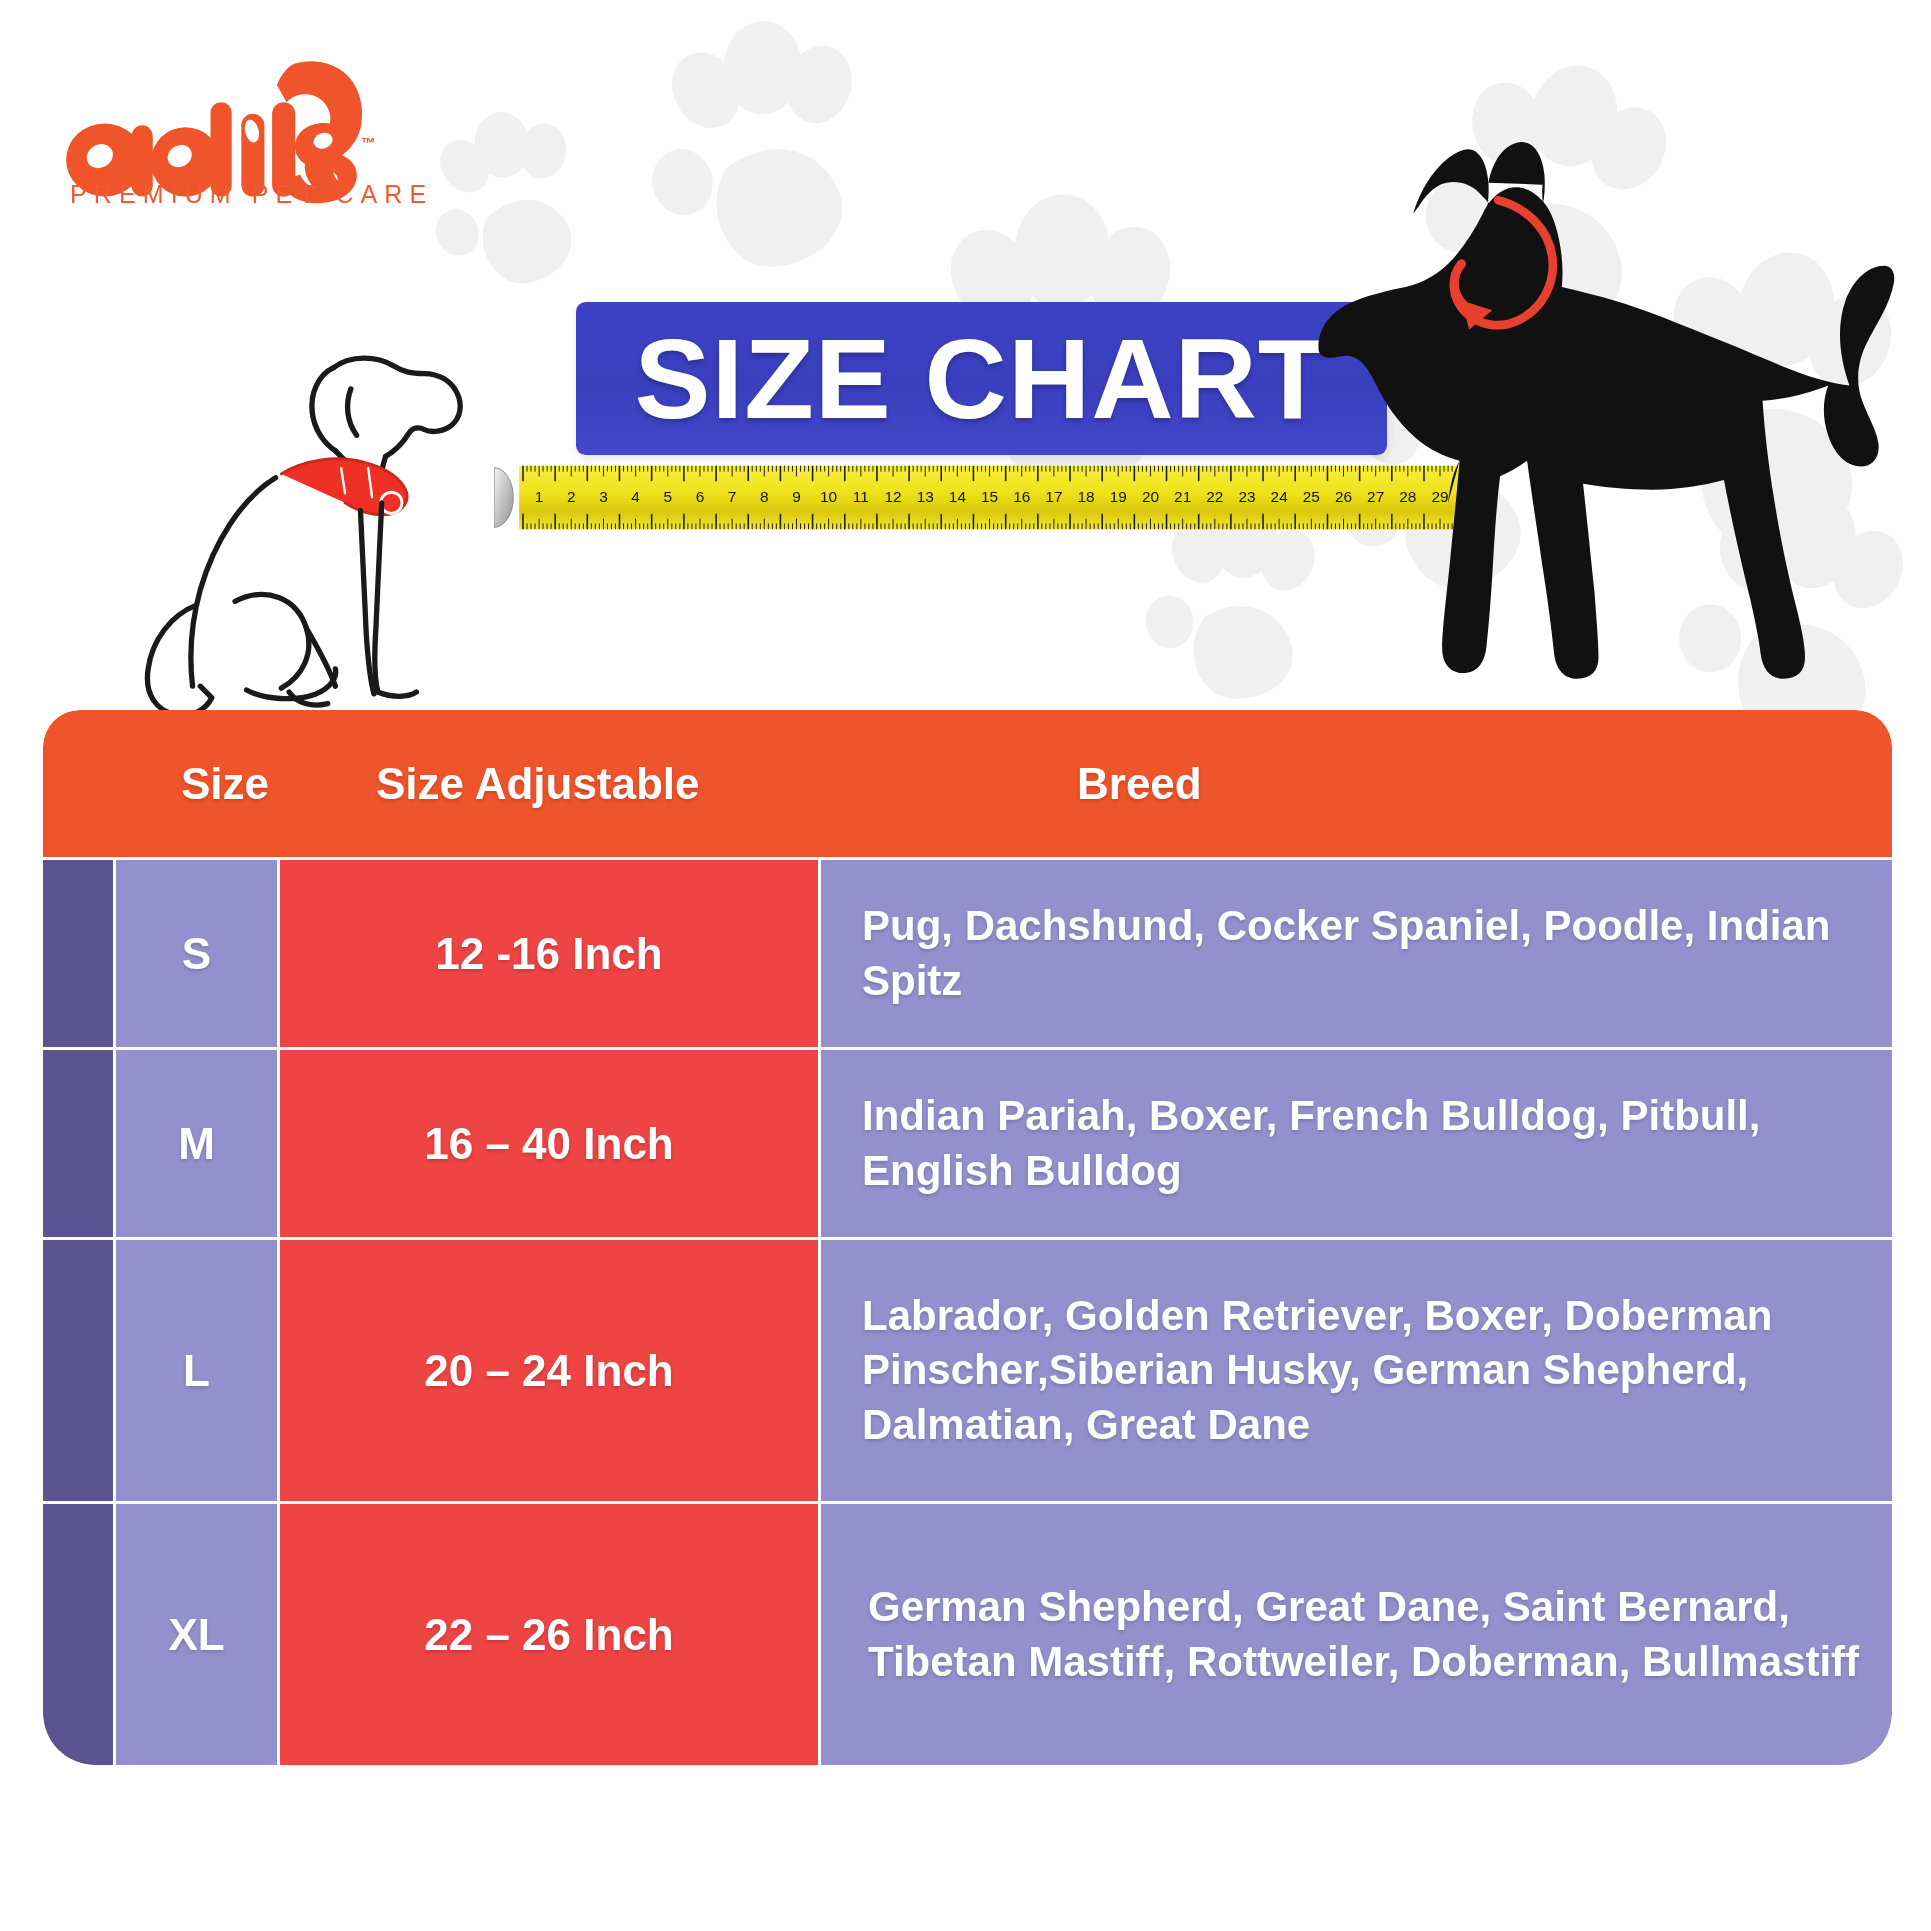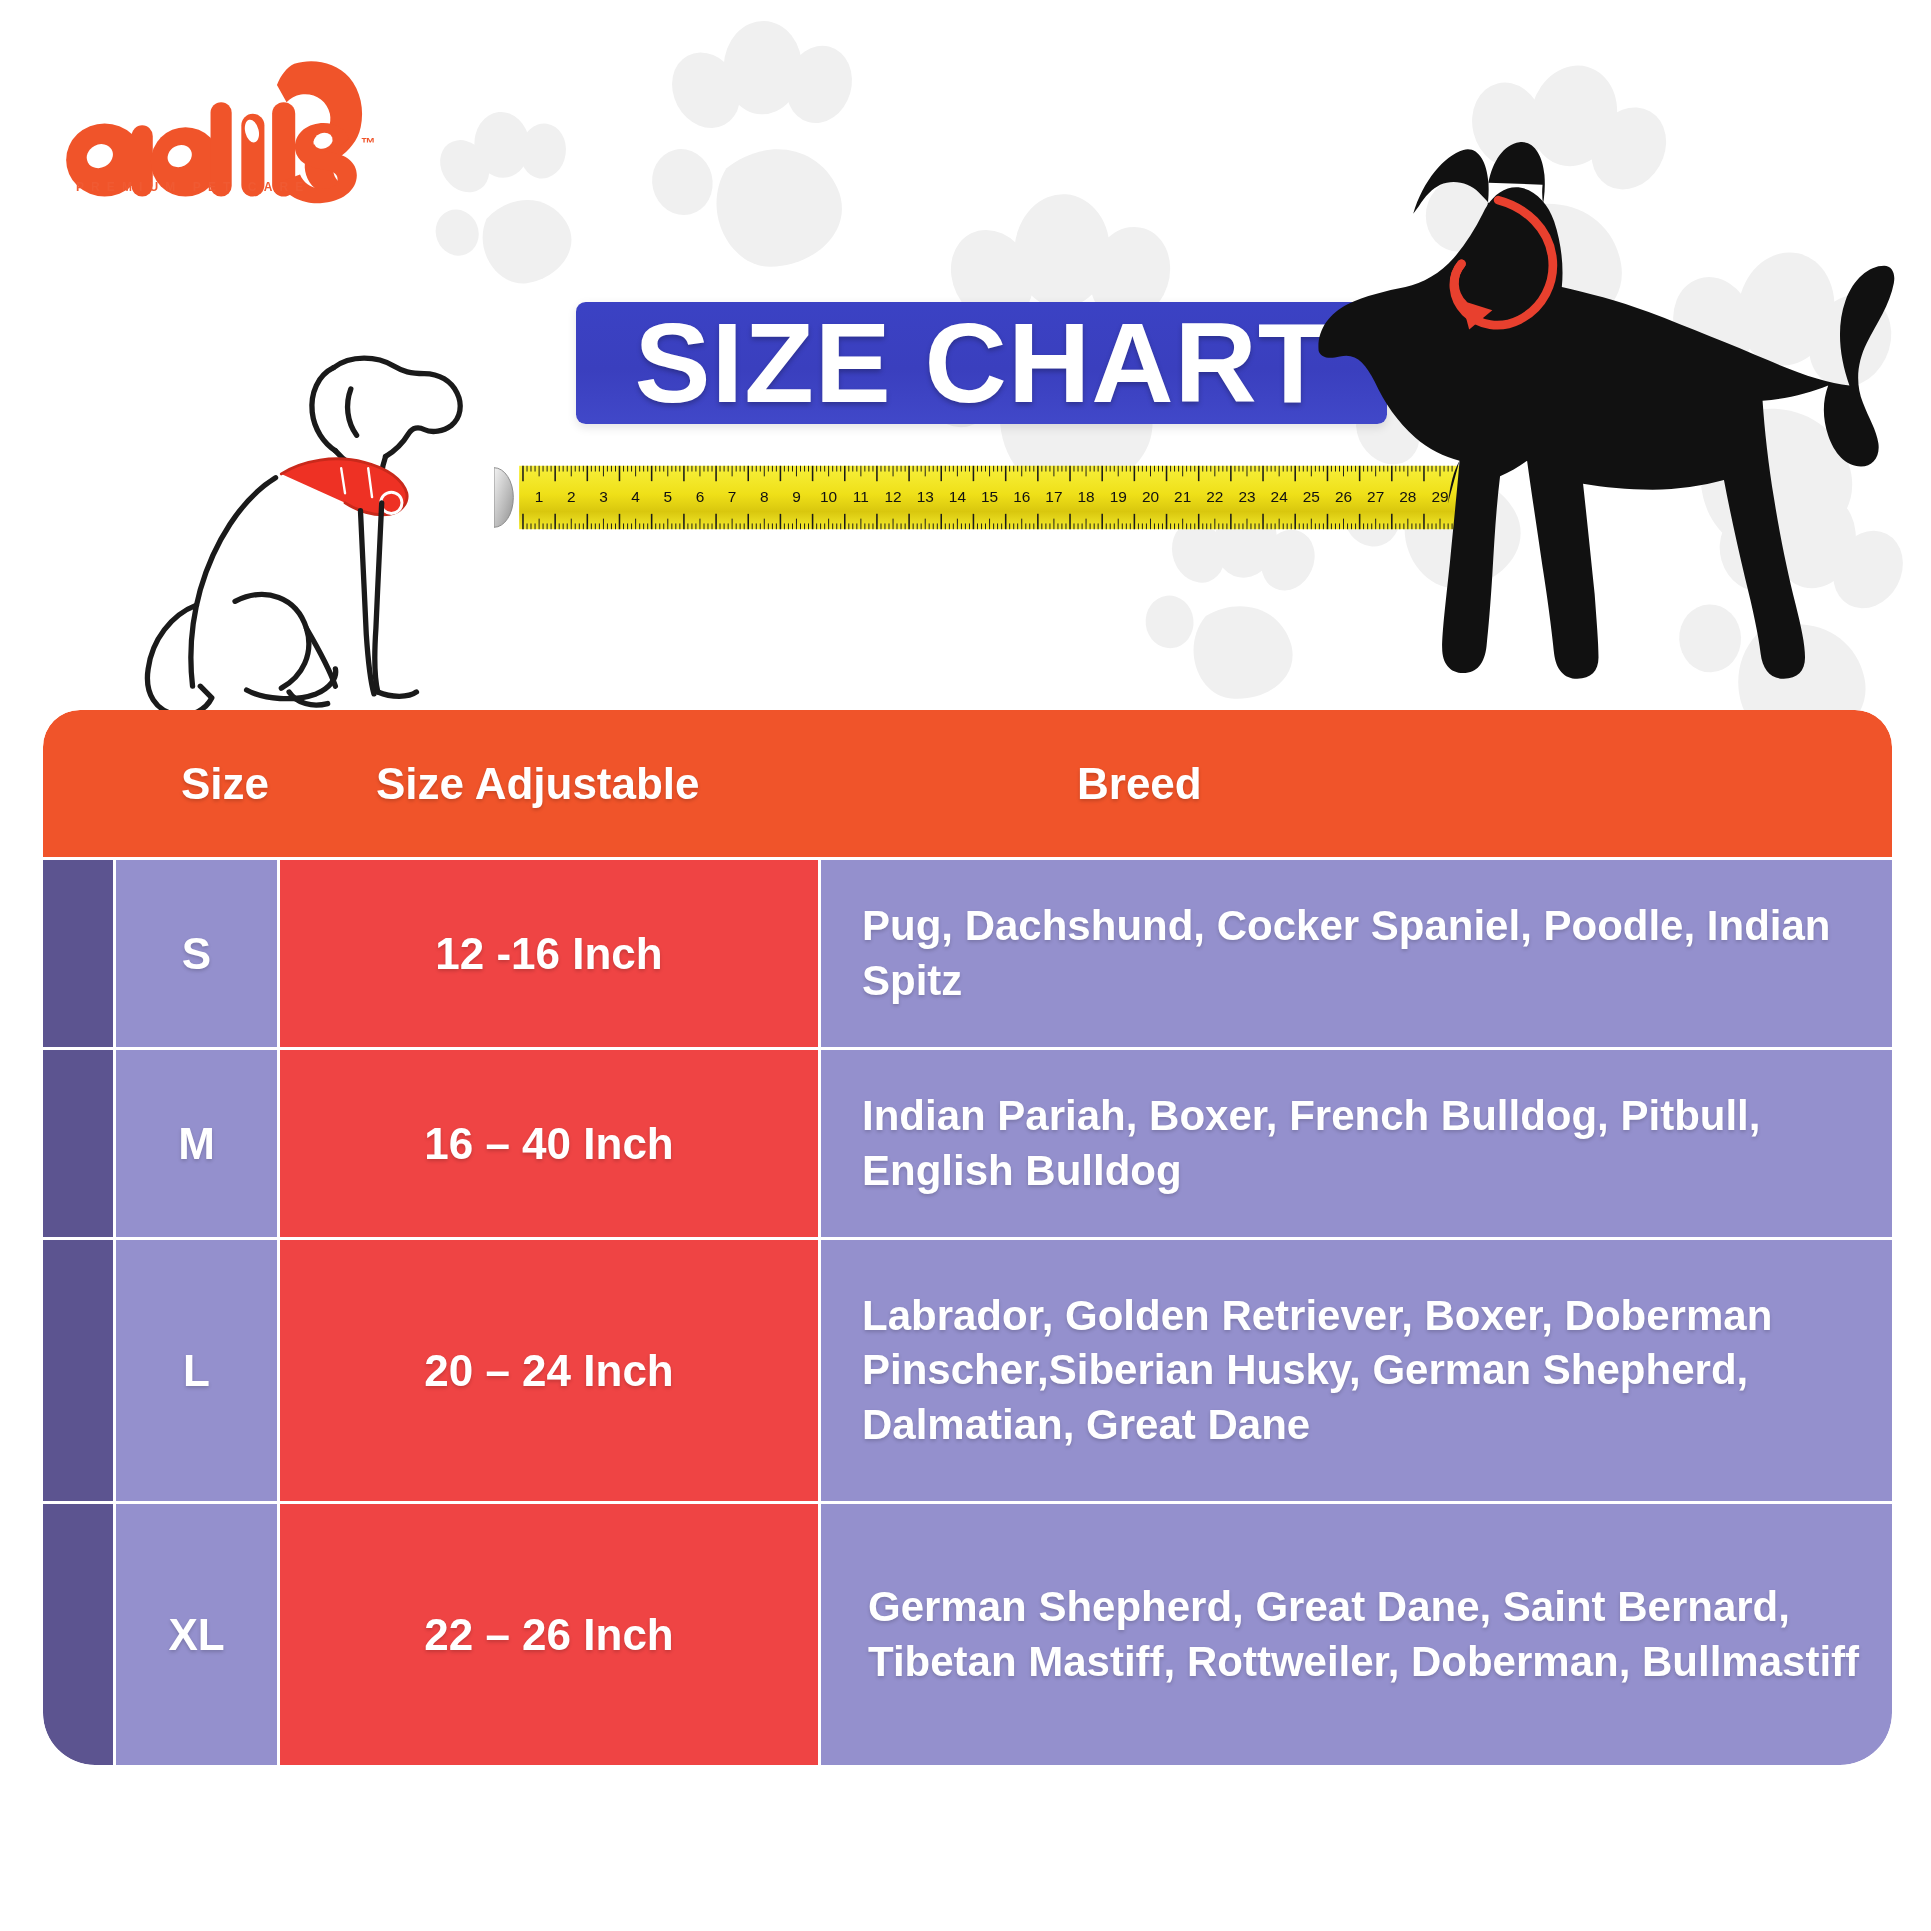--- a/index.html
+++ b/index.html
@@ -28,25 +28,25 @@
     position: absolute;
     left: 60px;
     top: 56px;
     width: 328px;
     height: 154px;
     z-index: 5;
   }
   #brand-logo svg { display: block; }
   #logo-tagline {
     position: absolute;
-    left: 76px;
+    left: 70px;
     top: 180px;
-    font-size: 12px;
+    font-size: 25px;
     letter-spacing: 7.1px;
-    font-weight: 700;
+    font-weight: 400;
     color: #f05a32;
     z-index: 6;
     font-family: "Liberation Sans", sans-serif;
   }
 
   
   #measuring-tape {
     position: absolute;
     left: 494px;
     top: 460px;
@@ -54,21 +54,21 @@
     height: 75px;
     z-index: 4;
   }
 
   
   #size-chart-banner {
     position: absolute;
     left: 576px;
     top: 302px;
     width: 811px;
-    height: 122px;
+    height: 153px;
     background: linear-gradient(180deg, #3b42c4 0%, #3a3fbe 55%, #4148c9 100%);
     border-radius: 9.7px;
     z-index: 6;
     box-shadow: 0 3.9px 9.7px rgba(0,0,0,0.10);
   }
   #size-chart-title {
     position: absolute;
     left: 0; right: 0;
     top: 50%;
     transform: translateY(-50%);

